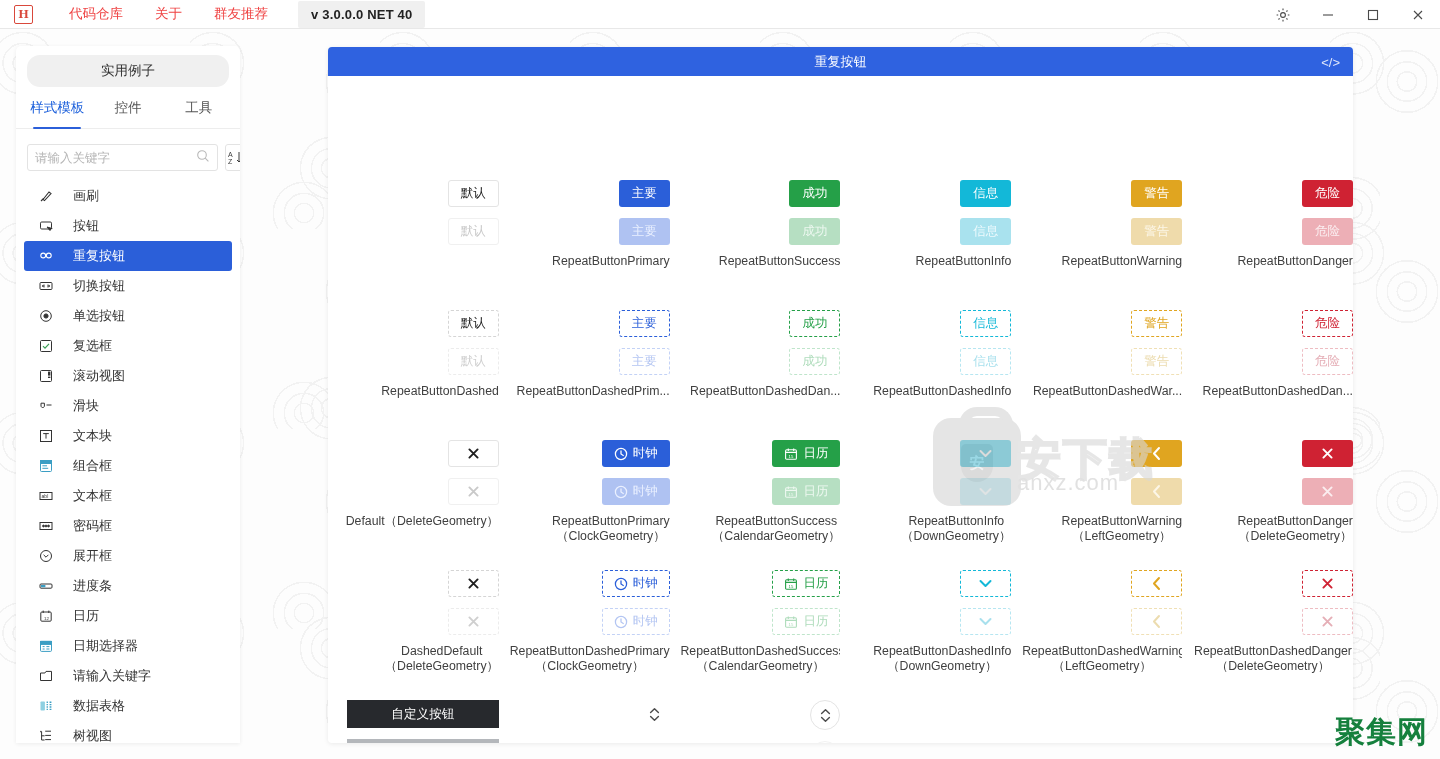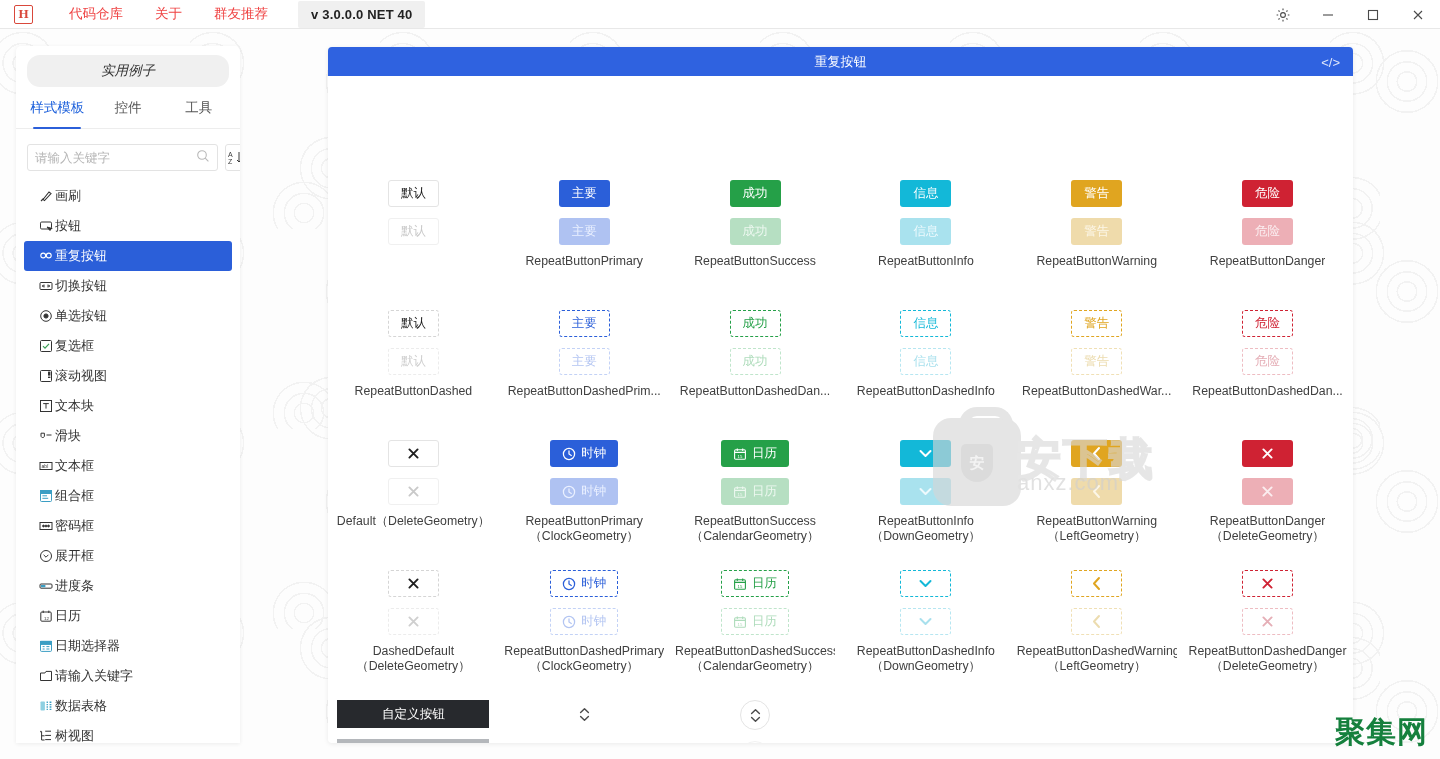--- a/index.html
+++ b/index.html
@@ -56,21 +56,21 @@
   
   .sidebar {
     position: absolute; left: 16px; top: 46px; width: 224px; height: 697px;
     background: #ffffff; border-radius: 5px 5px 0 0;
     box-shadow: 0 1px 4px rgba(0,0,0,.07);
     overflow: hidden;
   }
   .side-title {
     margin: 9px 11px 0 11px; height: 32px; background: #f0f0f0; border-radius: 13px;
     display: flex; align-items: center; justify-content: center;
-    font-size: 13.5px; color: #333; font-style: italic;
+    font-size: 13.5px; color: #333;
   }
   .side-tabs {
     display: flex; margin: 12px 0 0 0; padding: 0 6px;
     border-bottom: 1px solid #ededed; height: 30px;
   }
   .side-tab {
     flex: 1; text-align: center; font-size: 13.5px; color: #555;
     padding-bottom: 4px; position: relative; cursor: default;
   }
   .side-tab.active { color: #1b5fdb; }
@@ -89,21 +89,21 @@
   }
   .search-box input::placeholder { color: #b6b6b6; }
   .sort-btn {
     width: 26px; height: 27px; border: 1px solid #e3e3e3; border-radius: 3px;
     display: flex; align-items: center; justify-content: center; background: #fff;
     font-size: 9px; color: #3a3a3a; line-height: 1;
   }
   .nav-list { margin-top: 10px; }
   .nav-item {
     height: 30px; margin: 0 8px; border-radius: 3px;
-    display: flex; align-items: center; padding-left: 14px; gap: 2px;
+    display: flex; align-items: center; padding-left: 14px; gap: 20px;
     font-size: 13px; color: #333; cursor: default;
   }
   .nav-item.active { background: #2b5fd9; color: #fff; }
   .nav-ico { width: 15px; height: 15px; flex: 0 0 15px; display: flex; align-items: center; justify-content: center; }
   .nav-ico svg { display: block; }
 
   
   .panel {
     position: absolute; left: 328px; top: 47px; width: 1025px; height: 696px;
     background: #ffffff; border-radius: 4px;
@@ -112,21 +112,21 @@
   }
   .panel-header {
     height: 29px; background: #2f62e0; color: #fff;
     display: flex; align-items: center; justify-content: center; position: relative;
     font-size: 13px;
   }
   .code-icon { position: absolute; right: 13px; top: 50%; transform: translateY(-50%); font-size: 13px; color: #dfe7fb; }
   .panel-body { position: relative; height: 667px; overflow: hidden; }
 
   .grid-row { position: absolute; left: 0; width: 1025px; display: flex; }
-  .cell { flex: 1; display: flex; flex-direction: column; align-items: center; }
+  .cell { flex: 1; display: flex; flex-direction: column; align-items: flex-end; }
   .btn-stack { display: flex; flex-direction: column; align-items: center; gap: 11px; }
   .cap {
     margin-top: 9px; font-size: 12.3px; color: #404040; text-align: center;
     line-height: 14.5px; max-width: 160px;
     white-space: pre-line; overflow: hidden;
   }
 
   
   .rb {
     min-width: 51px; height: 27px; border-radius: 3px;
@@ -343,56 +343,56 @@
             <rect x="9" y="2.6" width="2.4" height="4" fill="#333" stroke="none"></rect>
             <rect x="9" y="7.6" width="2.4" height="1.4" fill="#333" stroke="none"></rect>
           </svg>
       </span>
       <span>滚动视图</span>
     </div>
 
     <div class="nav-item">
       <span class="nav-ico">
         <svg width="14" height="14" viewBox="0 0 14 14" fill="none" stroke="#333" stroke-width="1">
+            <path d="M2 4.2h3.4v3.1L3.7 9 2 7.3z"></path>
+            <path d="M7.5 6h5"></path>
+          </svg>
+      </span>
+      <span>滑块</span>
+    </div>
+
+    <div class="nav-item">
+      <span class="nav-ico">
+        <svg width="14" height="14" viewBox="0 0 14 14" fill="none" stroke="#333" stroke-width="1">
             <rect x="1.5" y="1.5" width="11" height="11"></rect>
             <path d="M4.2 4.6h5.6M7 4.6v5"></path>
           </svg>
       </span>
       <span>文本块</span>
-    </div>
-
-    <div class="nav-item">
-      <span class="nav-ico">
-        <svg width="14" height="14" viewBox="0 0 14 14" fill="none" stroke="#333" stroke-width="1">
-            <path d="M2 4.2h3.4v3.1L3.7 9 2 7.3z"></path>
-            <path d="M7.5 6h5"></path>
-          </svg>
-      </span>
-      <span>滑块</span>
-    </div>
-
-    <div class="nav-item">
-      <span class="nav-ico">
-        <svg width="14" height="14" viewBox="0 0 14 14" fill="none" stroke="#333" stroke-width="1">
-            <rect x="1" y="3.5" width="12" height="7"></rect>
-            <text x="2.6" y="9" font-size="5" fill="#333" stroke="none" font-family="Liberation Sans, sans-serif">abl</text>
-          </svg>
-      </span>
-      <span>文本框</span>
     </div>
 
     <div class="nav-item">
       <span class="nav-ico">
         <svg width="14" height="14" viewBox="0 0 14 14" fill="none" stroke="#3b9ec4" stroke-width="1">
             <rect x="1.5" y="1.5" width="11" height="11" rx="1"></rect>
             <rect x="1.5" y="1.5" width="11" height="3" fill="#3b9ec4"></rect>
             <path d="M3.4 6.8h4.6M3.4 9.3h5.8"></path>
           </svg>
       </span>
       <span>组合框</span>
+    </div>
+
+    <div class="nav-item">
+      <span class="nav-ico">
+        <svg width="14" height="14" viewBox="0 0 14 14" fill="none" stroke="#333" stroke-width="1">
+            <rect x="1" y="3.5" width="12" height="7"></rect>
+            <text x="2.6" y="9" font-size="5" fill="#333" stroke="none" font-family="Liberation Sans, sans-serif">abl</text>
+          </svg>
+      </span>
+      <span>文本框</span>
     </div>
 
     <div class="nav-item">
       <span class="nav-ico">
         <svg width="14" height="14" viewBox="0 0 14 14" fill="none" stroke="#333" stroke-width="1">
             <rect x="1" y="3.5" width="12" height="7"></rect>
             <circle cx="4.5" cy="7" r=".9" fill="#333"></circle>
             <circle cx="7" cy="7" r=".9" fill="#333"></circle>
             <circle cx="9.5" cy="7" r=".9" fill="#333"></circle>
           </svg>

